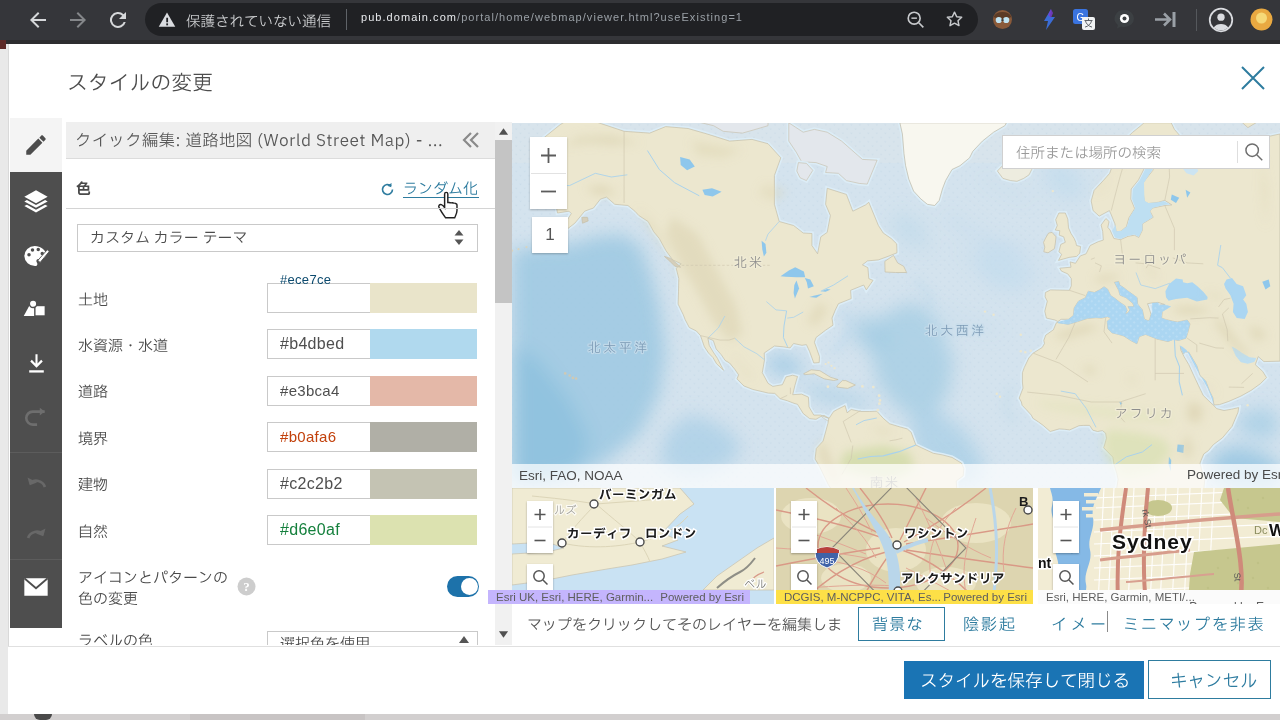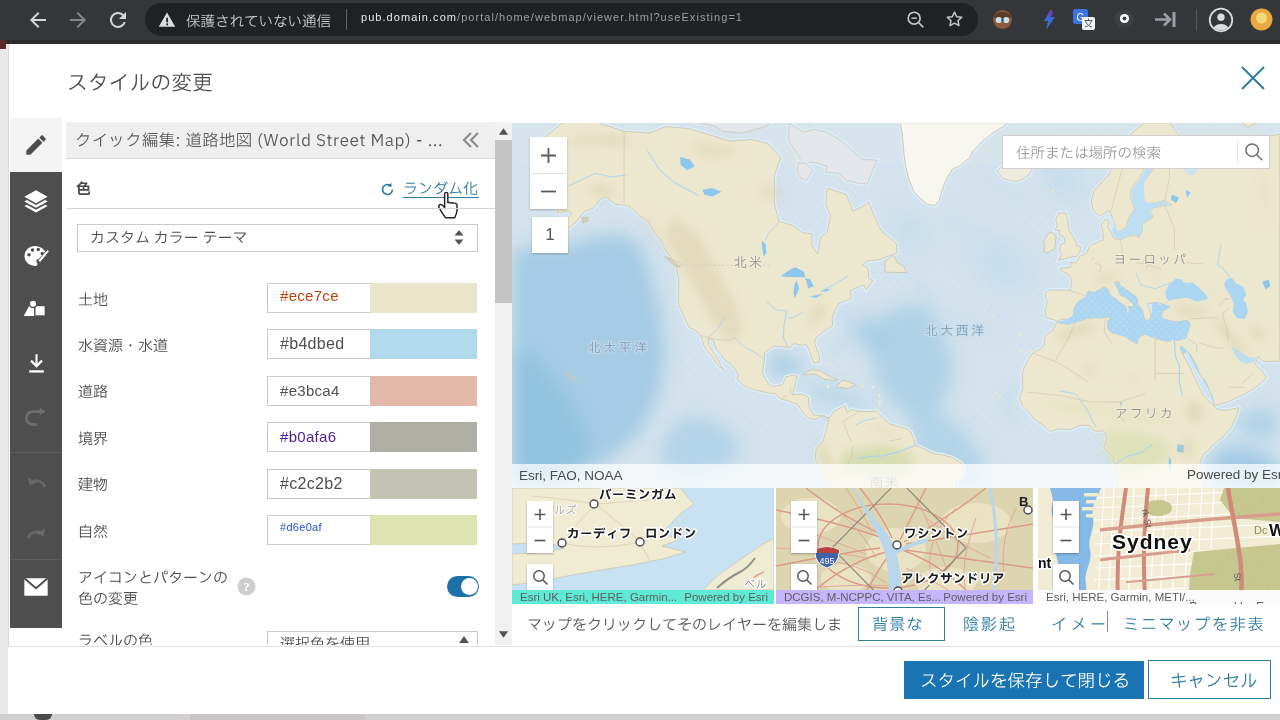--- a/index.html
+++ b/index.html
@@ -166,51 +166,51 @@
       <path d="M7 1 11.5 6.5 2.5 6.5z" fill="#555"></path>
       <path d="M7 16 2.5 10.5 11.5 10.5z" fill="#555"></path>
     </svg>
 <svg style="position:absolute;left:90px;top:226px;overflow:visible" width="159" height="23" viewBox="0 -17 159 23">
       <path d="M12.6 -9.1V-8.2Q12.6 -4 12.3 -2.1Q12.1 -0.9 11.5 -0.5Q10.9 -0 9.6 -0H7.8L7.6 -1.1H9.4Q10.3 -1.1 10.7 -1.3Q11.1 -1.6 11.2 -2.4Q11.4 -3.3 11.4 -4.8Q11.5 -6.2 11.5 -7.7V-8.1H7.1Q6.9 -5.2 5.7 -3.2Q4.4 -1.2 2.1 0.2L1.5 -0.7Q3.7 -2 4.7 -3.7Q5.8 -5.5 6 -8.1H1.7V-9.1H6V-9.3V-12H7.1V-9.3V-9.1Z M27.9 -0.1Q25.6 -2.3 23.3 -3.9Q22.1 -2.7 20.6 -1.7Q19 -0.7 17.2 -0L16.7 -1Q20.2 -2.4 22.5 -4.6Q24.7 -6.9 25.4 -9.8H17.8V-10.8H26.6Q26.6 -10.2 26.4 -9.3Q25.8 -6.9 24 -4.7Q26.4 -3 28.5 -0.9Z M42.9 -9.9Q42.6 -6 40.3 -3.4Q38 -0.7 34 0.4L33.6 -0.6Q36.9 -1.5 39 -3.5Q37.3 -5 35.4 -6.2L36.1 -6.9Q38 -5.7 39.7 -4.3Q41.3 -6.3 41.7 -8.9H35.8Q35.1 -7.9 34.3 -7.1Q33.5 -6.2 32.4 -5.4L31.7 -6.2Q34.8 -8.5 36.3 -12L37.3 -11.7Q36.9 -10.9 36.4 -9.9Z M57.8 0Q57.5 -0.5 57 -1.6Q52.5 -1 46.5 -0.6L46.4 -1.6L47.8 -1.7Q50 -6.4 51.6 -11.7L52.6 -11.4Q51 -6 49.1 -1.8Q53.4 -2.1 56.6 -2.6Q55.5 -4.8 54.4 -6.7L55.3 -7.1Q57.2 -4.1 58.7 -0.5Z M76.3 -9.1V-8.2Q76.3 -4 76 -2.1Q75.8 -0.9 75.2 -0.5Q74.6 -0 73.3 -0H71.5L71.3 -1.1H73.1Q74.1 -1.1 74.4 -1.3Q74.8 -1.6 75 -2.4Q75.1 -3.3 75.2 -4.8Q75.2 -6.2 75.2 -7.7V-8.1H70.8Q70.6 -5.2 69.4 -3.2Q68.2 -1.2 65.8 0.2L65.2 -0.7Q67.4 -2 68.5 -3.7Q69.5 -5.5 69.7 -8.1H65.4V-9.1H69.8V-9.3V-12H70.8V-9.3V-9.1Z M81.9 -11.2H90.6V-10.2H81.9ZM80.5 -7.6H91.6Q91.5 -4.5 89.5 -2.5Q87.6 -0.5 84.1 0.3L83.7 -0.8Q86.7 -1.4 88.3 -2.8Q89.9 -4.3 90.4 -6.6H80.5Z M107.2 -5.1H95.2V-6.3H107.2Z M115.3 -11.2H124.9V-10.1H115.3ZM126.2 -7.5V-6.4H120.8V-5.5Q120.8 -3.3 119.8 -1.8Q118.8 -0.4 116.7 0.5L116.1 -0.5Q118 -1.3 118.9 -2.5Q119.7 -3.6 119.7 -5.5V-6.4H114V-7.5Z M140.9 -5.1H128.9V-6.3H140.9Z M144 -10.5H155.7V-9.5Q154.9 -7.8 153.4 -6.3Q152 -4.8 150.2 -3.6Q151.5 -2.2 152.7 -0.9L151.9 -0.1Q149.2 -3.3 146.2 -5.9L147 -6.7Q148.3 -5.5 149.4 -4.4Q151.1 -5.5 152.4 -6.8Q153.7 -8.1 154.5 -9.5H144Z" fill="#4c4c4c"></path>
     </svg>
 <svg style="position:absolute;left:78px;top:288px;overflow:visible" width="32" height="23" viewBox="0 -17 32 23">
       <path d="M7.9 -6.5V-0.6H14.2V0.3H0.8V-0.6H6.9V-6.5H1.5V-7.4H6.9V-12.4H7.9V-7.4H13.5V-6.5Z M18.4 -2.4Q19.2 -2.7 20.4 -3.3L20.5 -2.4Q18.6 -1.5 15.8 -0.6L15.6 -1.5Q16.3 -1.7 17.5 -2.1V-7.5H15.8V-8.4H17.5V-12.5H18.4V-8.4H19.9V-7.5H18.4ZM28.3 -2.8 29.2 -2.6V-0.1Q29.2 0.4 29 0.6Q28.7 0.9 28.2 0.9H23.3Q22.2 0.9 21.8 0.5Q21.4 0 21.4 -1V-7.2L20.1 -6.8L19.9 -7.7L21.4 -8.1V-11.5H22.3V-8.3L24.5 -8.9V-12.5H25.4V-9.1L28.9 -10.1Q28.8 -7 28.6 -5.1Q28.6 -4.3 28.2 -4Q27.9 -3.6 27.1 -3.6H26.3L26 -4.5H26.9Q27.4 -4.5 27.5 -4.6Q27.7 -4.8 27.8 -5.2Q27.9 -6.6 27.9 -8.9L25.4 -8.2V-2.3H24.5V-8L22.3 -7.4V-1.1Q22.3 -0.4 22.6 -0.2Q22.8 -0 23.5 -0H28.3Z" fill="#4a4a4a"></path>
     </svg>
 <div class="ab" style="left:267px;top:283px;width:102px;height:28px;background:#fff;border:1px solid #c9c9c9"></div>
-<div class="ab" style="left:280px;top:287px;font-size:15px;color:#c2410c;letter-spacing:0.3px">#ece7ce</div>
+<div class="ab" style="left:280px;top:272px;font-size:13px;color:#0c4a6e;letter-spacing:0.3px">#ece7ce</div>
 <div class="ab" style="left:370px;top:283px;width:107px;height:30px;background:#e9e4ca"></div>
 <svg style="position:absolute;left:78px;top:334px;overflow:visible" width="92" height="23" viewBox="0 -17 92 23">
       <path d="M14.4 -1.5 13.8 -0.6Q12 -1.8 10.8 -2.8Q9.7 -3.8 9 -5Q8.3 -6.1 8.1 -7.5H8V-0.5Q8 0.1 7.7 0.4Q7.4 0.7 6.8 0.7H4.4L4.2 -0.3H7V-12.5H8V-11Q8 -8.4 9.1 -6.4Q10.1 -7.2 11.1 -8.2Q12.1 -9.2 12.9 -10.3L13.7 -9.6Q12.9 -8.5 11.8 -7.5Q10.8 -6.4 9.6 -5.6Q10.4 -4.5 11.6 -3.5Q12.8 -2.5 14.4 -1.5ZM5.8 -9.2V-8.4Q5.5 -6.1 4.4 -4.2Q3.4 -2.4 1.3 -0.6L0.6 -1.4Q2.5 -2.9 3.5 -4.6Q4.5 -6.2 4.8 -8.3H0.9V-9.2Z M21.8 -10.8Q21.1 -9.9 20.2 -9.1L19.6 -9.7Q20.4 -10.3 20.9 -11.1Q21.4 -11.8 21.8 -12.6L22.6 -12.4Q22.5 -12.1 22.2 -11.5H28.7V-10.9Q28.3 -9.9 27.4 -8.9L26.7 -9.2Q27 -9.6 27.3 -10Q27.6 -10.5 27.8 -10.8H24.6V-10.5Q24.6 -9.6 25.7 -8.9Q26.8 -8.2 29.2 -7.6L28.9 -6.8Q26.6 -7.4 25.5 -8Q24.4 -8.7 24.2 -9.7H24.1Q23.9 -9 23.5 -8.5Q23 -8 22.2 -7.6Q21.3 -7.2 19.8 -6.8L19.5 -7.6Q21.7 -8.2 22.7 -8.9Q23.7 -9.6 23.7 -10.5V-10.8ZM19.1 -10.5Q18.4 -10.9 17.7 -11.2Q16.9 -11.5 16.2 -11.7L16.6 -12.4Q17.3 -12.2 18.1 -11.9Q18.8 -11.6 19.5 -11.2ZM19.6 -8.9Q18.1 -7.9 16.1 -7L15.7 -7.8Q18 -8.7 19.2 -9.6ZM27.6 -1H17.4V-6.7H27.6ZM26.7 -5.1V-6H18.3V-5.1ZM18.3 -4.4V-3.4H26.7V-4.4ZM18.3 -2.7V-1.7H26.7V-2.7ZM15.7 0.5Q18.5 0 20.4 -0.8L20.9 -0.1Q19 0.8 16.1 1.3ZM24.4 -0.8Q26.9 -0.3 29.2 0.5L28.8 1.3Q26.4 0.4 24 -0.1Z M33.6 -9.9Q32.3 -11.1 31.3 -11.8L31.8 -12.5Q33 -11.7 34.1 -10.6ZM43.5 -9.5V-4H40.5V0Q40.5 0.6 40.2 0.8Q40 1 39.5 1H38.1L37.9 0.2H39.6V-4H36.6V-9.5H39.1Q39.4 -10.4 39.6 -11.2H35.7V-7.9Q35.7 -5 35.3 -2.8Q34.9 -0.6 33.8 1L33.1 0.4Q34 -1.1 34.4 -3.1Q34.8 -5.1 34.8 -7.9V-12H44.2V-11.2H40.5Q40.3 -10.5 40 -9.5ZM33.2 -6.1Q31.8 -7.4 30.5 -8.2L31 -8.9Q31.7 -8.5 32.5 -7.9Q33.2 -7.3 33.8 -6.8ZM37.5 -7.2H42.6V-8.7H37.5ZM37.5 -4.8H42.6V-6.5H37.5ZM33.5 -4.2Q33.2 -3 32.6 -1.6Q32.1 -0.2 31.4 1L30.6 0.4Q31.8 -1.5 32.7 -4.5ZM42.3 -3.2Q43.4 -1.9 44.4 0.1L43.6 0.5Q42.6 -1.4 41.6 -2.8ZM38.2 -2.8Q37.9 -1.9 37.3 -1Q36.7 -0.1 36 0.7L35.3 0Q36.8 -1.3 37.5 -3.1Z M51.5 -5.6V-5.8Q51.5 -6.3 51.7 -6.5Q52 -6.8 52.5 -6.8Q53 -6.8 53.3 -6.5Q53.5 -6.3 53.5 -5.8V-5.6Q53.5 -5.1 53.3 -4.9Q53 -4.6 52.5 -4.6Q52 -4.6 51.7 -4.9Q51.5 -5.1 51.5 -5.6Z M74.4 -1.5 73.8 -0.6Q72 -1.8 70.8 -2.8Q69.7 -3.8 69 -5Q68.3 -6.1 68.1 -7.5H68V-0.5Q68 0.1 67.7 0.4Q67.4 0.7 66.8 0.7H64.4L64.2 -0.3H67V-12.5H68V-11Q68 -8.4 69.1 -6.4Q70.1 -7.2 71.1 -8.2Q72.1 -9.2 72.9 -10.3L73.7 -9.6Q72.9 -8.5 71.8 -7.5Q70.8 -6.4 69.6 -5.6Q70.4 -4.5 71.6 -3.5Q72.8 -2.5 74.4 -1.5ZM65.8 -9.2V-8.4Q65.5 -6.1 64.4 -4.2Q63.4 -2.4 61.3 -0.6L60.6 -1.4Q62.5 -2.9 63.5 -4.6Q64.5 -6.2 64.8 -8.3H60.9V-9.2Z M83.3 -8.6Q83.7 -9.3 83.9 -9.8H79.7V-10.7H85.4Q86.1 -11.7 86.5 -12.6L87.4 -12.3Q87 -11.4 86.4 -10.7H89.2V-9.8H84.9Q84.6 -9.2 84.2 -8.6H88.2V-1.5H80.6V-8.6ZM82.3 -10.8Q82 -11.4 81.4 -12.2L82.2 -12.6Q83 -11.7 83.2 -11.1ZM78.5 -8.6Q77.3 -10.6 76 -11.8L76.8 -12.3Q77.4 -11.7 78.1 -10.8Q78.7 -10 79.3 -9.2ZM81.5 -6.5H87.3V-7.8H81.5ZM89.5 -0.1 89.3 0.8H81.9Q80.1 0.8 79.2 0.1Q78.2 -0.6 78.1 -1.6H78Q78 0 75.9 1L75.6 0.1Q76.7 -0.4 77.1 -1.1Q77.6 -1.7 77.6 -2.8V-6.1H75.7V-7H78.5V-2.7Q78.5 -1.5 79.4 -0.8Q80.3 -0.1 81.8 -0.1ZM87.3 -5.7H81.5V-4.4H87.3ZM81.5 -3.7V-2.3H87.3V-3.7Z" fill="#4a4a4a"></path>
     </svg>
 <div class="ab" style="left:267px;top:329.4px;width:102px;height:28px;background:#fff;border:1px solid #c9c9c9"></div>
 <div class="ab" style="left:280px;top:335.4px;font-size:16px;color:#4f4f4f;letter-spacing:0.3px">#b4dbed</div>
 <div class="ab" style="left:370px;top:329.4px;width:107px;height:30px;background:#b0d9ee"></div>
 <svg style="position:absolute;left:78px;top:380px;overflow:visible" width="32" height="23" viewBox="0 -17 32 23">
       <path d="M8.3 -8.6Q8.7 -9.3 8.9 -9.8H4.7V-10.7H10.4Q11.1 -11.7 11.5 -12.6L12.4 -12.3Q12 -11.4 11.4 -10.7H14.2V-9.8H9.9Q9.6 -9.2 9.2 -8.6H13.2V-1.5H5.6V-8.6ZM7.3 -10.8Q7 -11.4 6.4 -12.2L7.2 -12.6Q7.9 -11.7 8.2 -11.1ZM3.5 -8.6Q2.3 -10.6 1.1 -11.8L1.8 -12.3Q2.4 -11.7 3.1 -10.8Q3.7 -10 4.3 -9.2ZM6.5 -6.5H12.3V-7.8H6.5ZM14.5 -0.1 14.3 0.8H6.9Q5.1 0.8 4.2 0.1Q3.2 -0.6 3.1 -1.6H3Q3 0 0.9 1L0.6 0.1Q1.7 -0.4 2.1 -1.1Q2.6 -1.7 2.6 -2.8V-6.1H0.7V-7H3.5V-2.7Q3.5 -1.5 4.4 -0.8Q5.3 -0.1 6.8 -0.1ZM12.3 -5.7H6.5V-4.4H12.3ZM6.5 -3.7V-2.3H12.3V-3.7Z M29.5 -5.5 29.1 -4.6Q27.1 -5.6 25.6 -6.8Q24.1 -5.5 21.7 -4.5L21.2 -5.3Q23.4 -6.2 24.9 -7.3Q23.8 -8.3 23.1 -9.3Q22.4 -8.5 21.5 -7.8L20.9 -8.5Q23.1 -10.2 24 -12.6L24.9 -12.4Q24.6 -11.7 24.3 -11.2H28.6V-10.5Q27.8 -8.7 26.3 -7.3Q27.7 -6.3 29.5 -5.5ZM19.3 -1.2Q20.4 -1.6 21.2 -1.9L21.3 -1.1Q20.1 -0.6 18.8 -0.2Q17.5 0.1 15.7 0.5L15.6 -0.4L16.4 -0.6V-6.4H17.2V-0.8Q18 -0.9 18.4 -1V-7.6H16.4V-12H20.7V-7.6H19.3V-5.3H21.1V-4.5H19.3ZM19.9 -11.2H17.2V-8.4H19.9ZM25.6 -7.9Q26.9 -9 27.5 -10.4H23.9L23.6 -10Q24.4 -8.9 25.6 -7.9ZM23.4 1.1H22.5V-4.7H28.3V1.1H27.4V0.2H23.4ZM27.4 -3.9H23.4V-0.7H27.4Z" fill="#4a4a4a"></path>
     </svg>
 <div class="ab" style="left:267px;top:375.79999999999995px;width:102px;height:28px;background:#fff;border:1px solid #c9c9c9"></div>
 <div class="ab" style="left:280px;top:381.79999999999995px;font-size:15px;color:#4f4f4f;letter-spacing:0.3px">#e3bca4</div>
 <div class="ab" style="left:370px;top:375.79999999999995px;width:107px;height:30px;background:#e4b8a8"></div>
 <svg style="position:absolute;left:78px;top:427px;overflow:visible" width="32" height="23" viewBox="0 -17 32 23">
       <path d="M10.2 -11.4H14.1V-10.6H5.5V-11.4H9.2V-12.6H10.2ZM5.3 -2.4Q3.4 -1.5 0.8 -0.6L0.5 -1.5Q1.2 -1.7 2.4 -2.1V-7.5H0.7V-8.4H2.4V-12.5H3.3V-8.4H4.9V-7.5H3.3V-2.4Q4 -2.7 5.2 -3.3ZM14.3 -8.6V-7.8H5.3V-8.6H10.8Q11.3 -9.5 11.6 -10.5L12.4 -10.2Q12.1 -9.4 11.7 -8.6ZM7.7 -8.7Q7.4 -9.6 7.1 -10.2L7.9 -10.5Q8.3 -9.7 8.5 -8.9ZM13.5 -1.6 14.3 -1.4V0.1Q14.3 0.6 14.1 0.8Q13.9 1 13.4 1H11.7Q11 1 10.7 0.7Q10.5 0.4 10.5 -0.2V-2H8.9Q8.7 -0.9 7.7 -0.1Q6.7 0.8 4.9 1.2L4.5 0.4Q7.5 -0.3 8 -2H6V-6.8H13.5V-2H11.3V-0.3Q11.3 -0 11.4 0.1Q11.5 0.2 11.9 0.2H13.5ZM12.6 -6H6.9V-4.8H12.6ZM12.6 -4.1H6.9V-2.8H12.6Z M24.8 -6.2Q25.5 -5.2 26.6 -4.6Q27.8 -3.9 29.5 -3.3L29.1 -2.5Q26.9 -3.2 25.6 -4.1Q24.4 -5 23.7 -6.2H21.1Q20.5 -5 19.3 -4.1Q18.1 -3.2 16 -2.5L15.6 -3.3Q18.9 -4.4 20.1 -6.2H16.9V-12H28V-6.2ZM21.9 -9.5V-11.2H17.9V-9.5ZM22.8 -9.5H27.1V-11.2H22.8ZM21.9 -8.7H17.9V-7H21.9ZM22.8 -8.7V-7H27.1V-8.7ZM19.8 -4.3H20.8V-3.7Q20.8 -2.5 20.4 -1.6Q20 -0.7 19.1 -0.1Q18.2 0.6 16.6 1.2L16.2 0.3Q17.6 -0.2 18.4 -0.8Q19.2 -1.3 19.5 -2Q19.8 -2.6 19.8 -3.7ZM25.4 1.1H24.4V-4.3H25.4Z" fill="#4a4a4a"></path>
     </svg>
 <div class="ab" style="left:267px;top:422.19999999999993px;width:102px;height:28px;background:#fff;border:1px solid #c9c9c9"></div>
-<div class="ab" style="left:280px;top:428.19999999999993px;font-size:15px;color:#4c1d95;letter-spacing:0.3px">#b0afa6</div>
+<div class="ab" style="left:280px;top:428.19999999999993px;font-size:15px;color:#c2410c;letter-spacing:0.3px">#b0afa6</div>
 <div class="ab" style="left:370px;top:422.19999999999993px;width:107px;height:30px;background:#b0afa6"></div>
 <svg style="position:absolute;left:78px;top:473px;overflow:visible" width="32" height="23" viewBox="0 -17 32 23">
       <path d="M13.5 -11.7V-9.6H14.5V-8.8H13.5V-6.6H9.7V-5.3H13.7V-4.6H9.7V-3.1H14.3V-2.3H9.7V-0.8H8.8V-2.3H4.7V-3.1H8.8V-4.6H5.3V-5.3H8.8V-6.6H5.5V-7.3H8.8V-8.8H4.8V-9.6H8.8V-10.9H5.5V-11.7H8.8V-12.7H9.7V-11.7ZM8.8 -0.1H14.4L14.2 0.8H8.6Q5 0.8 3 -1.3Q2.2 0.1 1 1L0.4 0.2Q1.6 -0.7 2.4 -2Q1.4 -3.4 0.8 -5.6L1.6 -5.9Q2.2 -4.1 2.9 -2.9Q3.7 -4.6 3.9 -6.9H0.9V-7.7Q1.5 -8.4 2.1 -9.3Q2.8 -10.2 3.4 -11.1H0.8V-12H4.5V-11.2Q3.6 -9.8 2 -7.7H4.8V-7.1Q4.5 -4.2 3.5 -2.1Q4.4 -1.1 5.6 -0.6Q6.9 -0.1 8.8 -0.1ZM12.6 -10.9H9.7V-9.6H12.6ZM9.7 -7.3H12.6V-8.8H9.7Z M28.8 -10.7V-8.6Q28.8 -7 28.7 -5Q28.6 -3 28.4 -1.7Q28.2 -0.8 28 -0.2Q27.8 0.3 27.3 0.6Q26.9 0.9 26.1 0.9H24.5L24.2 -0H26Q26.7 -0 27 -0.4Q27.3 -0.8 27.5 -1.8Q27.7 -3 27.8 -5Q27.9 -7 27.9 -8.5V-9.8H27.2Q26.6 -3.3 22.1 0.8L21.4 -0Q23.6 -2 24.8 -4.4Q26 -6.8 26.3 -9.8H25.1Q24.8 -7.9 23.8 -6Q22.8 -4 21.4 -2.6L20.8 -3.3Q22.1 -4.6 23 -6.3Q23.9 -8 24.2 -9.8H23Q22.3 -7.9 21.1 -6.4L20.4 -7Q21.4 -8.3 22 -9.7Q22.6 -11.1 22.8 -12.6L23.7 -12.4Q23.6 -11.6 23.3 -10.7ZM21.3 -4.5Q20.5 -4.2 19.4 -3.8V1.1H18.5V-3.5Q17.7 -3.2 15.9 -2.7L15.6 -3.7Q16.9 -4 18.5 -4.5V-8.4H17.1Q16.8 -6.6 16.3 -5.5L15.5 -6Q16.3 -8 16.5 -11.5L17.3 -11.4Q17.3 -10.2 17.2 -9.3H18.5V-12.5H19.4V-9.3H21.1V-8.4H19.4V-4.7Q20.6 -5.2 21.2 -5.4Z" fill="#4a4a4a"></path>
     </svg>
 <div class="ab" style="left:267px;top:468.5999999999999px;width:102px;height:28px;background:#fff;border:1px solid #c9c9c9"></div>
 <div class="ab" style="left:280px;top:474.5999999999999px;font-size:16px;color:#4f4f4f;letter-spacing:0.3px">#c2c2b2</div>
 <div class="ab" style="left:370px;top:468.5999999999999px;width:107px;height:30px;background:#c4c3b3"></div>
 <svg style="position:absolute;left:78px;top:520px;overflow:visible" width="32" height="23" viewBox="0 -17 32 23">
       <path d="M13.1 -10.4V1.1H12.1V0.2H2.9V1.1H1.9V-10.4H6.2Q6.8 -11.5 7.2 -12.6L8.2 -12.4Q7.7 -11.1 7.3 -10.4ZM12.1 -7.2V-9.5H2.9V-7.2ZM12.1 -4V-6.4H2.9V-4ZM2.9 -3.2V-0.7H12.1V-3.2Z M25.1 -8Q25 -7.2 24.7 -6.5Q24.4 -5.8 23.7 -4.9Q22.9 -4.1 21.6 -3.1L21 -3.9Q22.7 -5.1 23.5 -6.1Q24.4 -7.2 24.6 -8.4H22Q20.4 -5.1 16.3 -3L15.7 -3.8Q17.4 -4.5 18.8 -5.7Q18.4 -6 17.9 -6.4Q17.5 -6.8 17.1 -7L17.6 -7.6Q18.4 -7.2 19.4 -6.2Q19.9 -6.8 20.4 -7.4Q19.5 -8.2 18.5 -8.8L19 -9.4Q20.1 -8.7 20.9 -8.1Q21.5 -9.1 21.8 -10.3H18.8Q17.9 -8.7 16.3 -7.4L15.7 -8Q16.8 -9 17.7 -10.2Q18.5 -11.4 18.9 -12.5L19.8 -12.3Q19.6 -11.7 19.3 -11.1H22.7V-10.4Q22.6 -9.9 22.4 -9.3H24.7V-9.5V-12.3H25.6V-9.5V-9.3H29.1V-8.4H25.7Q25.9 -7.2 26.7 -6.2Q27.5 -5.1 29.2 -3.9L28.6 -3.1Q27.3 -4.1 26.6 -4.9Q25.9 -5.8 25.6 -6.5Q25.3 -7.2 25.2 -8ZM28.2 -9.7Q27.3 -10.8 26.4 -11.6L27 -12.1Q27.8 -11.5 28.8 -10.2ZM27.2 -2.7Q28.4 -1.1 29.1 0.6L28.2 1Q27.6 -0.5 26.4 -2.3ZM15.9 0.5Q17.2 -0.9 18 -2.6L18.9 -2.3Q18.2 -0.6 16.8 1.1ZM24.4 -2.4Q25 -0.8 25.4 0.9L24.4 1.1Q24.1 -0.3 23.5 -2.2ZM21.3 -2.3Q21.6 -0.8 21.8 1L20.8 1.1Q20.7 -0.4 20.4 -2.2Z" fill="#4a4a4a"></path>
     </svg>
 <div class="ab" style="left:267px;top:514.9999999999999px;width:102px;height:28px;background:#fff;border:1px solid #c9c9c9"></div>
-<div class="ab" style="left:280px;top:520.9999999999999px;font-size:11px;color:#1d4ed8;letter-spacing:0.3px">#d6e0af</div>
+<div class="ab" style="left:280px;top:520.9999999999999px;font-size:16px;color:#15803d;letter-spacing:0.3px">#d6e0af</div>
 <div class="ab" style="left:370px;top:514.9999999999999px;width:107px;height:30px;background:#dce2b0"></div>
 <svg style="position:absolute;left:78px;top:566px;overflow:visible" width="152" height="23" viewBox="0 -17 152 23">
       <path d="M8.2 -5.9Q9.7 -6.6 10.7 -7.6Q11.7 -8.6 12.2 -9.8H1.7V-10.8H13.3V-9.8Q12.8 -8.4 11.7 -7.1Q10.5 -5.8 8.8 -5ZM2.4 -0.7Q3.9 -1.3 4.8 -2Q5.7 -2.7 6.1 -3.6Q6.5 -4.6 6.5 -6V-8.1H7.6V-6Q7.6 -4.3 7.1 -3.2Q6.6 -2 5.6 -1.2Q4.6 -0.4 3 0.3Z M28 -10.9Q26.2 -9 23.8 -7.4V0.4H22.7V-6.8Q20 -5.2 16.9 -4.1L16.5 -5.1Q19.5 -6.1 22.4 -7.8Q25.2 -9.5 27.3 -11.7Z M42.4 0H41.3V-1.3H32V-2.3H41.3V-9.4H32.3V-10.5H42.4Z M51.9 -7.6Q49.7 -9.1 47.2 -10.3L47.8 -11.2Q50.3 -10 52.5 -8.5ZM47.4 -1.3Q50 -1.8 51.9 -2.8Q53.8 -3.7 55.1 -5.3Q56.4 -6.9 57.4 -9.3L58.3 -8.7Q56.8 -5 54.3 -3Q51.8 -1 47.7 -0.2Z M72.7 -0.1Q70.1 0.3 67.7 0.3Q65 0.3 63.8 -0.4Q62.5 -1.2 62.5 -2.7Q62.5 -4.9 66.1 -6.6Q65.3 -8.5 65.3 -12H66.5Q66.4 -8.7 67 -7Q69.1 -7.8 72.1 -8.4L72.3 -7.3Q68 -6.5 65.8 -5.2Q63.6 -4 63.6 -2.7Q63.6 -1.7 64.5 -1.2Q65.5 -0.8 67.6 -0.8Q70 -0.8 72.6 -1.1Z M86 -10.6Q86 -11.4 86.5 -11.9Q87 -12.4 87.9 -12.4Q88.7 -12.4 89.2 -11.9Q89.7 -11.4 89.7 -10.6Q89.7 -9.8 89.2 -9.3Q88.7 -8.8 87.9 -8.8Q87 -8.8 86.5 -9.3Q86 -9.8 86 -10.6ZM88.9 -10.5V-10.7Q88.9 -11.2 88.7 -11.4Q88.4 -11.7 87.9 -11.7Q87.3 -11.7 87.1 -11.4Q86.8 -11.2 86.8 -10.7V-10.5Q86.8 -10.1 87.1 -9.8Q87.3 -9.6 87.9 -9.6Q88.4 -9.6 88.7 -9.8Q88.9 -10.1 88.9 -10.5ZM76 -0.6Q77.6 -2.8 78.4 -5.2Q79.1 -7.5 79.4 -10.9L80.5 -10.8Q80.2 -7.3 79.4 -4.8Q78.6 -2.3 77 0ZM85 -10.9Q85.3 -7.6 86.1 -5.2Q86.9 -2.8 88.4 -0.6L87.4 0Q85.8 -2.3 85 -4.8Q84.2 -7.4 83.9 -10.8Z M102.9 -9.9Q102.6 -6 100.3 -3.4Q98 -0.7 94 0.4L93.6 -0.6Q96.9 -1.5 99 -3.5Q97.3 -5 95.4 -6.2L96.1 -6.9Q98 -5.7 99.7 -4.3Q101.3 -6.3 101.7 -8.9H95.8Q95.1 -7.9 94.3 -7.1Q93.5 -6.2 92.4 -5.4L91.7 -6.2Q94.8 -8.5 96.3 -12L97.3 -11.7Q96.9 -10.9 96.4 -9.9Z M118.5 -5.1H106.5V-6.3H118.5Z M126.9 -7.6Q124.7 -9.1 122.2 -10.3L122.8 -11.2Q125.3 -10 127.5 -8.5ZM122.4 -1.3Q125 -1.8 126.9 -2.8Q128.8 -3.7 130.1 -5.3Q131.4 -6.9 132.4 -9.3L133.3 -8.7Q131.8 -5 129.3 -3Q126.8 -1 122.7 -0.2Z M148.7 -5.7Q148.7 -3.2 147.2 -1.8Q145.8 -0.3 143.1 0L142.8 -1Q145.2 -1.3 146.4 -2.4Q147.6 -3.6 147.6 -5.6Q147.6 -7.5 146.4 -8.7Q145.3 -9.8 143.2 -10Q142.7 -5.4 141.8 -3.2Q140.8 -1.1 139.2 -1.1Q138.5 -1.1 137.8 -1.5Q137.1 -1.9 136.7 -2.8Q136.3 -3.6 136.3 -4.8Q136.3 -6.6 137.2 -8Q138 -9.4 139.4 -10.2Q140.9 -11 142.7 -11Q144.4 -11 145.8 -10.3Q147.2 -9.7 147.9 -8.4Q148.7 -7.2 148.7 -5.7ZM142.2 -10Q140.8 -9.9 139.7 -9.2Q138.6 -8.5 138 -7.4Q137.4 -6.2 137.4 -4.8Q137.4 -4 137.6 -3.4Q137.9 -2.8 138.3 -2.4Q138.7 -2.1 139.2 -2.1Q140.2 -2.1 141 -4.1Q141.8 -6 142.2 -10Z" fill="#4a4a4a"></path>
     </svg>
 <svg style="position:absolute;left:78px;top:587px;overflow:visible" width="62" height="23" viewBox="0 -17 62 23">
       <path d="M12.8 -2.8 13.7 -2.6V-0.5Q13.7 0.1 13.4 0.4Q13.1 0.7 12.5 0.7H5Q4 0.7 3.4 0.4Q2.8 0.2 2.5 -0.3Q2.3 -0.9 2.3 -1.8V-7.6Q1.8 -7.3 1.1 -6.9L0.6 -7.6Q2.2 -8.6 3.6 -9.9Q5 -11.3 5.7 -12.6L6.6 -12.4Q6.4 -11.9 5.9 -11.3H11.1V-10.6Q10.8 -10 10.2 -9.4Q9.6 -8.7 8.9 -8.2H13.1V-3.8H3.2V-2Q3.2 -1.2 3.4 -0.9Q3.5 -0.5 3.9 -0.4Q4.3 -0.2 5.1 -0.2H12.8ZM5.3 -10.5Q4.4 -9.3 3.1 -8.2H7.6Q8.2 -8.7 8.9 -9.3Q9.5 -9.9 9.9 -10.5ZM7.1 -7.5H3.2V-4.6H7.1ZM8.1 -4.6H12.1V-7.5H8.1Z M28.7 -5.7Q28.7 -3.2 27.2 -1.8Q25.8 -0.3 23.1 0L22.8 -1Q25.2 -1.3 26.4 -2.4Q27.6 -3.6 27.6 -5.6Q27.6 -7.5 26.4 -8.7Q25.3 -9.8 23.2 -10Q22.7 -5.4 21.8 -3.2Q20.8 -1.1 19.2 -1.1Q18.5 -1.1 17.8 -1.5Q17.1 -1.9 16.7 -2.8Q16.3 -3.6 16.3 -4.8Q16.3 -6.6 17.2 -8Q18 -9.4 19.4 -10.2Q20.9 -11 22.7 -11Q24.4 -11 25.8 -10.3Q27.1 -9.7 27.9 -8.4Q28.7 -7.2 28.7 -5.7ZM22.2 -10Q20.8 -9.9 19.7 -9.2Q18.6 -8.5 18 -7.4Q17.4 -6.2 17.4 -4.8Q17.4 -4 17.6 -3.4Q17.9 -2.8 18.3 -2.4Q18.7 -2.1 19.2 -2.1Q20.2 -2.1 21 -4.1Q21.8 -6 22.2 -10Z M32.7 -5.5Q33.8 -6.2 34.4 -6.9Q35 -7.5 35.2 -8.4Q35.5 -9.2 35.5 -10.4H30.8V-11.2H36.9V-12.6H37.8V-11.2H44.2V-10.4H39.7V-6.6Q39.7 -6.2 39.5 -6Q39.3 -5.8 38.8 -5.8H36.9L36.7 -6.6H38.8V-10.4H36.4Q36.4 -9 36.1 -8.1Q35.8 -7.1 35.1 -6.3Q34.5 -5.5 33.3 -4.7ZM33.8 -9.2Q33 -7.6 31.3 -6.4L30.7 -7.1Q31.5 -7.6 32.1 -8.3Q32.7 -8.9 33.1 -9.7ZM41.4 -9.6Q43.1 -8.2 44.2 -6.8L43.5 -6.2Q42.4 -7.7 40.8 -9.1ZM44 1.1Q40.2 0.4 37.8 -0.6Q35 0.6 31.1 1.1L30.8 0.2Q34.3 -0.2 36.8 -1.1Q35.4 -1.8 34.3 -2.9Q33.1 -2 31.6 -1.4L31.2 -2.2Q32.9 -2.9 34 -3.8Q35.2 -4.7 36.1 -5.8L36.9 -5.4Q36.6 -5 36.2 -4.6H42.1V-3.9Q41 -2.3 38.9 -1.2Q41 -0.3 44.3 0.2ZM37.8 -1.6Q39.6 -2.5 40.9 -3.8H35.5L35.1 -3.4Q36.2 -2.4 37.8 -1.6Z M59.1 -11.1H52.8V-9.4H57.8V-3.5H52.7Q52.4 -2 51.3 -1Q52.5 -0.4 54.3 -0.2Q56.1 0.1 59.1 0.1L59 0.9Q55.7 0.9 53.8 0.6Q51.9 0.3 50.5 -0.4Q49 0.5 46.1 1L45.8 0.1Q48.3 -0.3 49.7 -1Q49 -1.5 48 -2.5L48.7 -3.1Q49.6 -2.1 50.5 -1.5Q51.4 -2.3 51.7 -3.5H47.2V-9.4H51.9V-11.1H45.9V-11.9H59.1ZM51.9 -6.9V-8.6H48.1V-6.9ZM56.9 -6.9V-8.6H52.8V-6.9ZM48.1 -4.3H51.9Q51.9 -4.7 51.9 -5.2V-6.1H48.1ZM56.9 -4.3V-6.1H52.8V-5.2Q52.8 -4.7 52.8 -4.3Z" fill="#4a4a4a"></path>
     </svg>
 <svg class="ab" style="left:237px;top:577px" width="19" height="19">
       <circle cx="9.5" cy="9.5" r="9" fill="#cdcdcd"></circle>
       <text x="9.5" y="14" font-size="13" font-weight="bold" fill="#fff" text-anchor="middle" font-family="Liberation Serif">?</text>
@@ -529,21 +529,21 @@
       <circle cx="128" cy="54" r="4" fill="#fdfdfd" stroke="#4a4a4a" stroke-width="1.4"></circle>
 </svg>
 <div class="ab" style="left:527px;top:501px;width:26px;height:52px;background:#fff;box-shadow:0 1px 2px rgba(0,0,0,0.3)"></div><svg class="ab" style="left:527px;top:501px" width="26" height="52">
       <path d="M13 8 L13 19 M7.5 13.5 L18.5 13.5" stroke="#555" stroke-width="1.6"></path>
       <path d="M7.5 39.5 L18.5 39.5" stroke="#555" stroke-width="1.6"></path>
       <path d="M1 26 L25 26" stroke="#e4e4e4" stroke-width="1"></path>
     </svg><div class="ab" style="left:527px;top:564px;width:26px;height:26px;background:#fff;box-shadow:0 1px 2px rgba(0,0,0,0.3)"></div><svg class="ab" style="left:527px;top:564px" width="26" height="26" viewBox="0 0 26 26">
       <circle cx="12" cy="12" r="5.2" fill="none" stroke="#555" stroke-width="1.5"></circle>
       <path d="M16 16l4.5 4.5" stroke="#555" stroke-width="1.5"></path>
     </svg>
-<div class="ab" style="left:512px;top:590px;width:262px;height:14px;background:#5eead4;overflow:hidden">
+<div class="ab" style="left:488px;top:590px;width:262px;height:14px;background:#c4b5fd;overflow:hidden">
       <span style="position:absolute;left:8px;top:1px;font-size:11.5px;color:#5e5e5e">Esri UK, Esri, HERE, Garmin...</span>
       <span style="position:absolute;right:6px;top:1px;font-size:11.5px;color:#5e5e5e">Powered by Esri</span>
     </div>
 <svg class="ab" style="left:776px;top:488px" width="257" height="116" viewBox="0 0 257 116">
 <rect width="257" height="116" fill="#ddd5b0"></rect>
 <g fill="#eae3c3">
         <ellipse cx="35" cy="28" rx="30" ry="18"></ellipse>
         <ellipse cx="200" cy="35" rx="35" ry="20"></ellipse>
         <ellipse cx="170" cy="95" rx="30" ry="16"></ellipse>
         <ellipse cx="120" cy="62" rx="30" ry="22"></ellipse>
@@ -600,21 +600,21 @@
       <circle cx="252" cy="22" r="4" fill="#fdfdfd" stroke="#4a4a4a" stroke-width="1.4"></circle>
 </svg>
 <div class="ab" style="left:791px;top:501px;width:26px;height:52px;background:#fff;box-shadow:0 1px 2px rgba(0,0,0,0.3)"></div><svg class="ab" style="left:791px;top:501px" width="26" height="52">
       <path d="M13 8 L13 19 M7.5 13.5 L18.5 13.5" stroke="#555" stroke-width="1.6"></path>
       <path d="M7.5 39.5 L18.5 39.5" stroke="#555" stroke-width="1.6"></path>
       <path d="M1 26 L25 26" stroke="#e4e4e4" stroke-width="1"></path>
     </svg><div class="ab" style="left:791px;top:564px;width:26px;height:26px;background:#fff;box-shadow:0 1px 2px rgba(0,0,0,0.3)"></div><svg class="ab" style="left:791px;top:564px" width="26" height="26" viewBox="0 0 26 26">
       <circle cx="12" cy="12" r="5.2" fill="none" stroke="#555" stroke-width="1.5"></circle>
       <path d="M16 16l4.5 4.5" stroke="#555" stroke-width="1.5"></path>
     </svg>
-<div class="ab" style="left:776px;top:590px;width:257px;height:14px;background:#c4b5fd;overflow:hidden">
+<div class="ab" style="left:776px;top:590px;width:257px;height:14px;background:#fde047;overflow:hidden">
       <span style="position:absolute;left:8px;top:1px;font-size:11.5px;color:#5e5e5e">DCGIS, M-NCPPC, VITA, Es...</span>
       <span style="position:absolute;right:6px;top:1px;font-size:11.5px;color:#5e5e5e">Powered by Esri</span>
     </div>
 <svg class="ab" style="left:1038px;top:488px" width="242" height="116" viewBox="0 0 242 116">
 <rect width="242" height="116" fill="#f2ecd4"></rect>
 <g stroke="#ffffff" stroke-width="1.1" opacity="0.95" fill="none">
 <path d="M66 0 L60 116"></path>
 <path d="M76 0 L70 116"></path>
 <path d="M86 0 L80 116"></path>
 <path d="M96 0 L90 116"></path>

